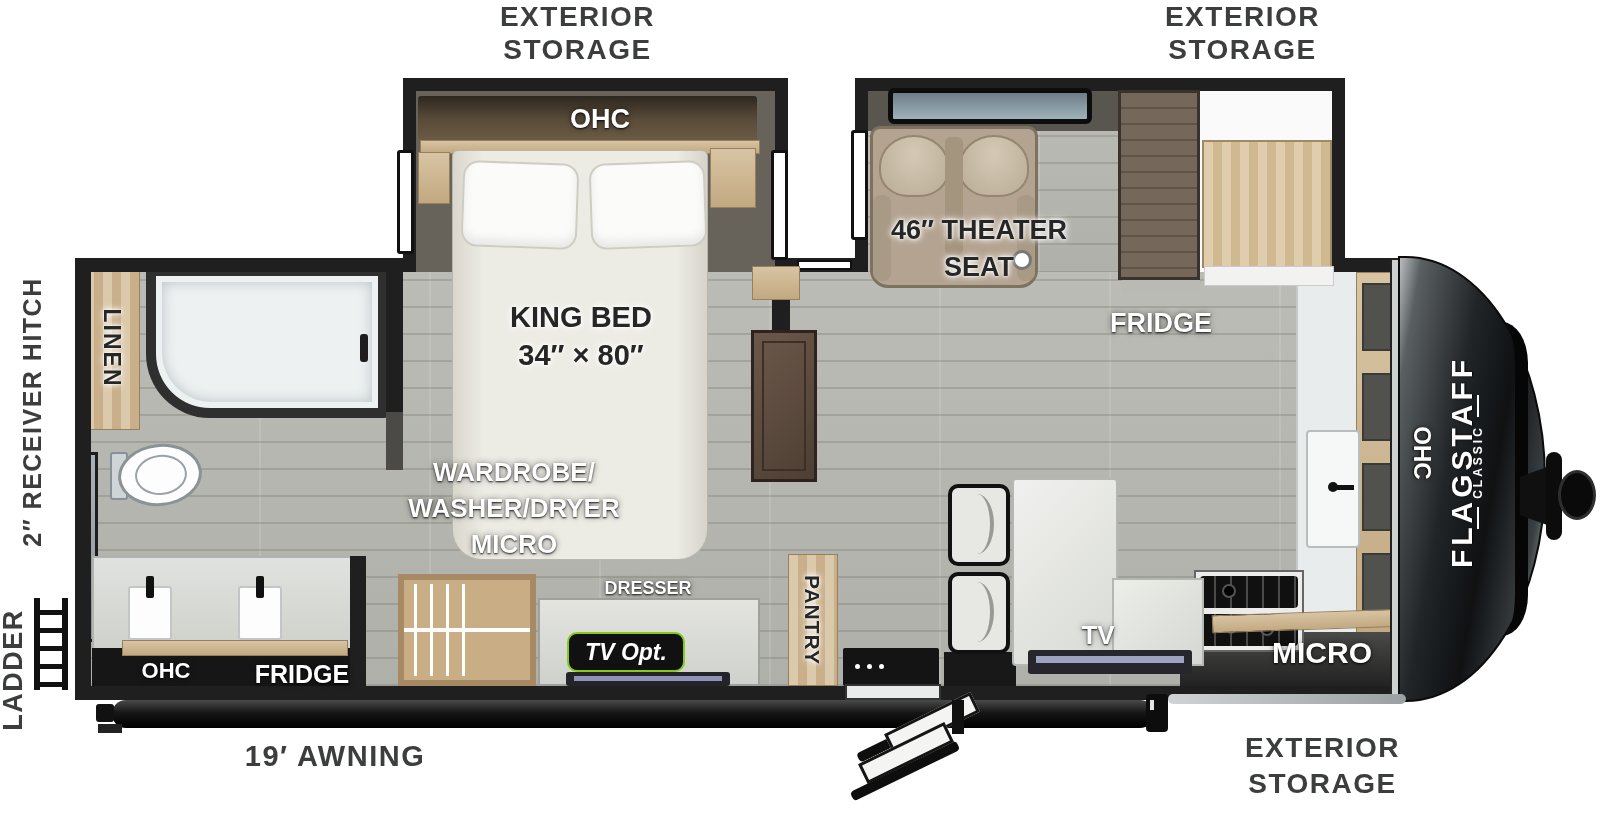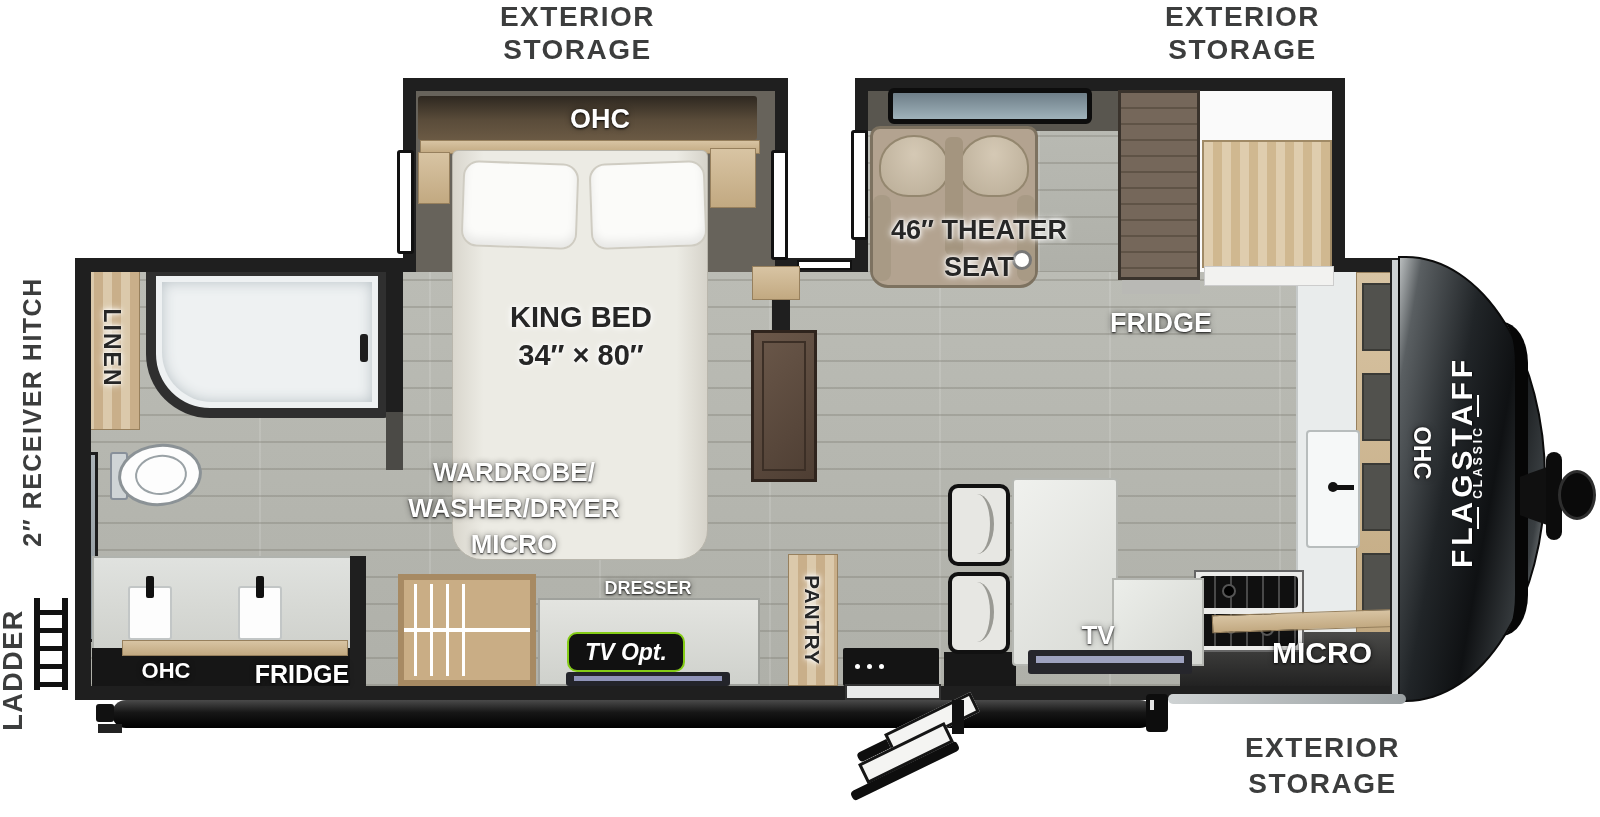--- a/index.html
+++ b/index.html
@@ -174,20 +174,21 @@
     <div class="a" style="left:2px;top:66px;width:34px;height:5px;background:#111;"></div>
     <div class="a" style="left:2px;top:84px;width:34px;height:5px;background:#111;"></div>
   </div>
 
   <div class="a lbl" style="left:470px;top:0px;width:215px;font-size:28px;line-height:33px;">EXTERIOR
 STORAGE</div>
   <div class="a lbl" style="left:1135px;top:0px;width:215px;font-size:28px;line-height:33px;">EXTERIOR
 STORAGE</div>
   <div class="a lbl" style="left:1215px;top:730px;width:215px;font-size:28px;line-height:36px;">EXTERIOR
 STORAGE</div>
+  <div class="a lbl" style="left:220px;top:740px;width:230px;font-size:29px;">19′ AWNING</div>
   <div class="a lbl rm90" style="left:-111px;top:398px;width:286px;height:28px;font-size:25px;">2″ RECEIVER HITCH</div>
   <div class="a lbl rm90" style="left:-68px;top:656px;width:160px;height:28px;font-size:27px;">LADDER</div>
 
   <div class="a wlbl" style="left:560px;top:104px;width:80px;font-size:27px;">OHC</div>
   <div class="a dlbl" style="left:476px;top:298px;width:210px;font-size:29px;line-height:38px;">KING BED
 34″ × 80″</div>
   <div class="a dlbl" style="left:874px;top:212px;width:210px;font-size:27px;line-height:37px;">46″ THEATER
 SEAT</div>
   <div class="a wlbl" style="left:1096px;top:308px;width:130px;font-size:27px;">FRIDGE</div>
   <div class="a dlbl r90" style="left:42px;top:335px;width:140px;height:26px;font-size:23px;letter-spacing:2px;">LINEN</div>

